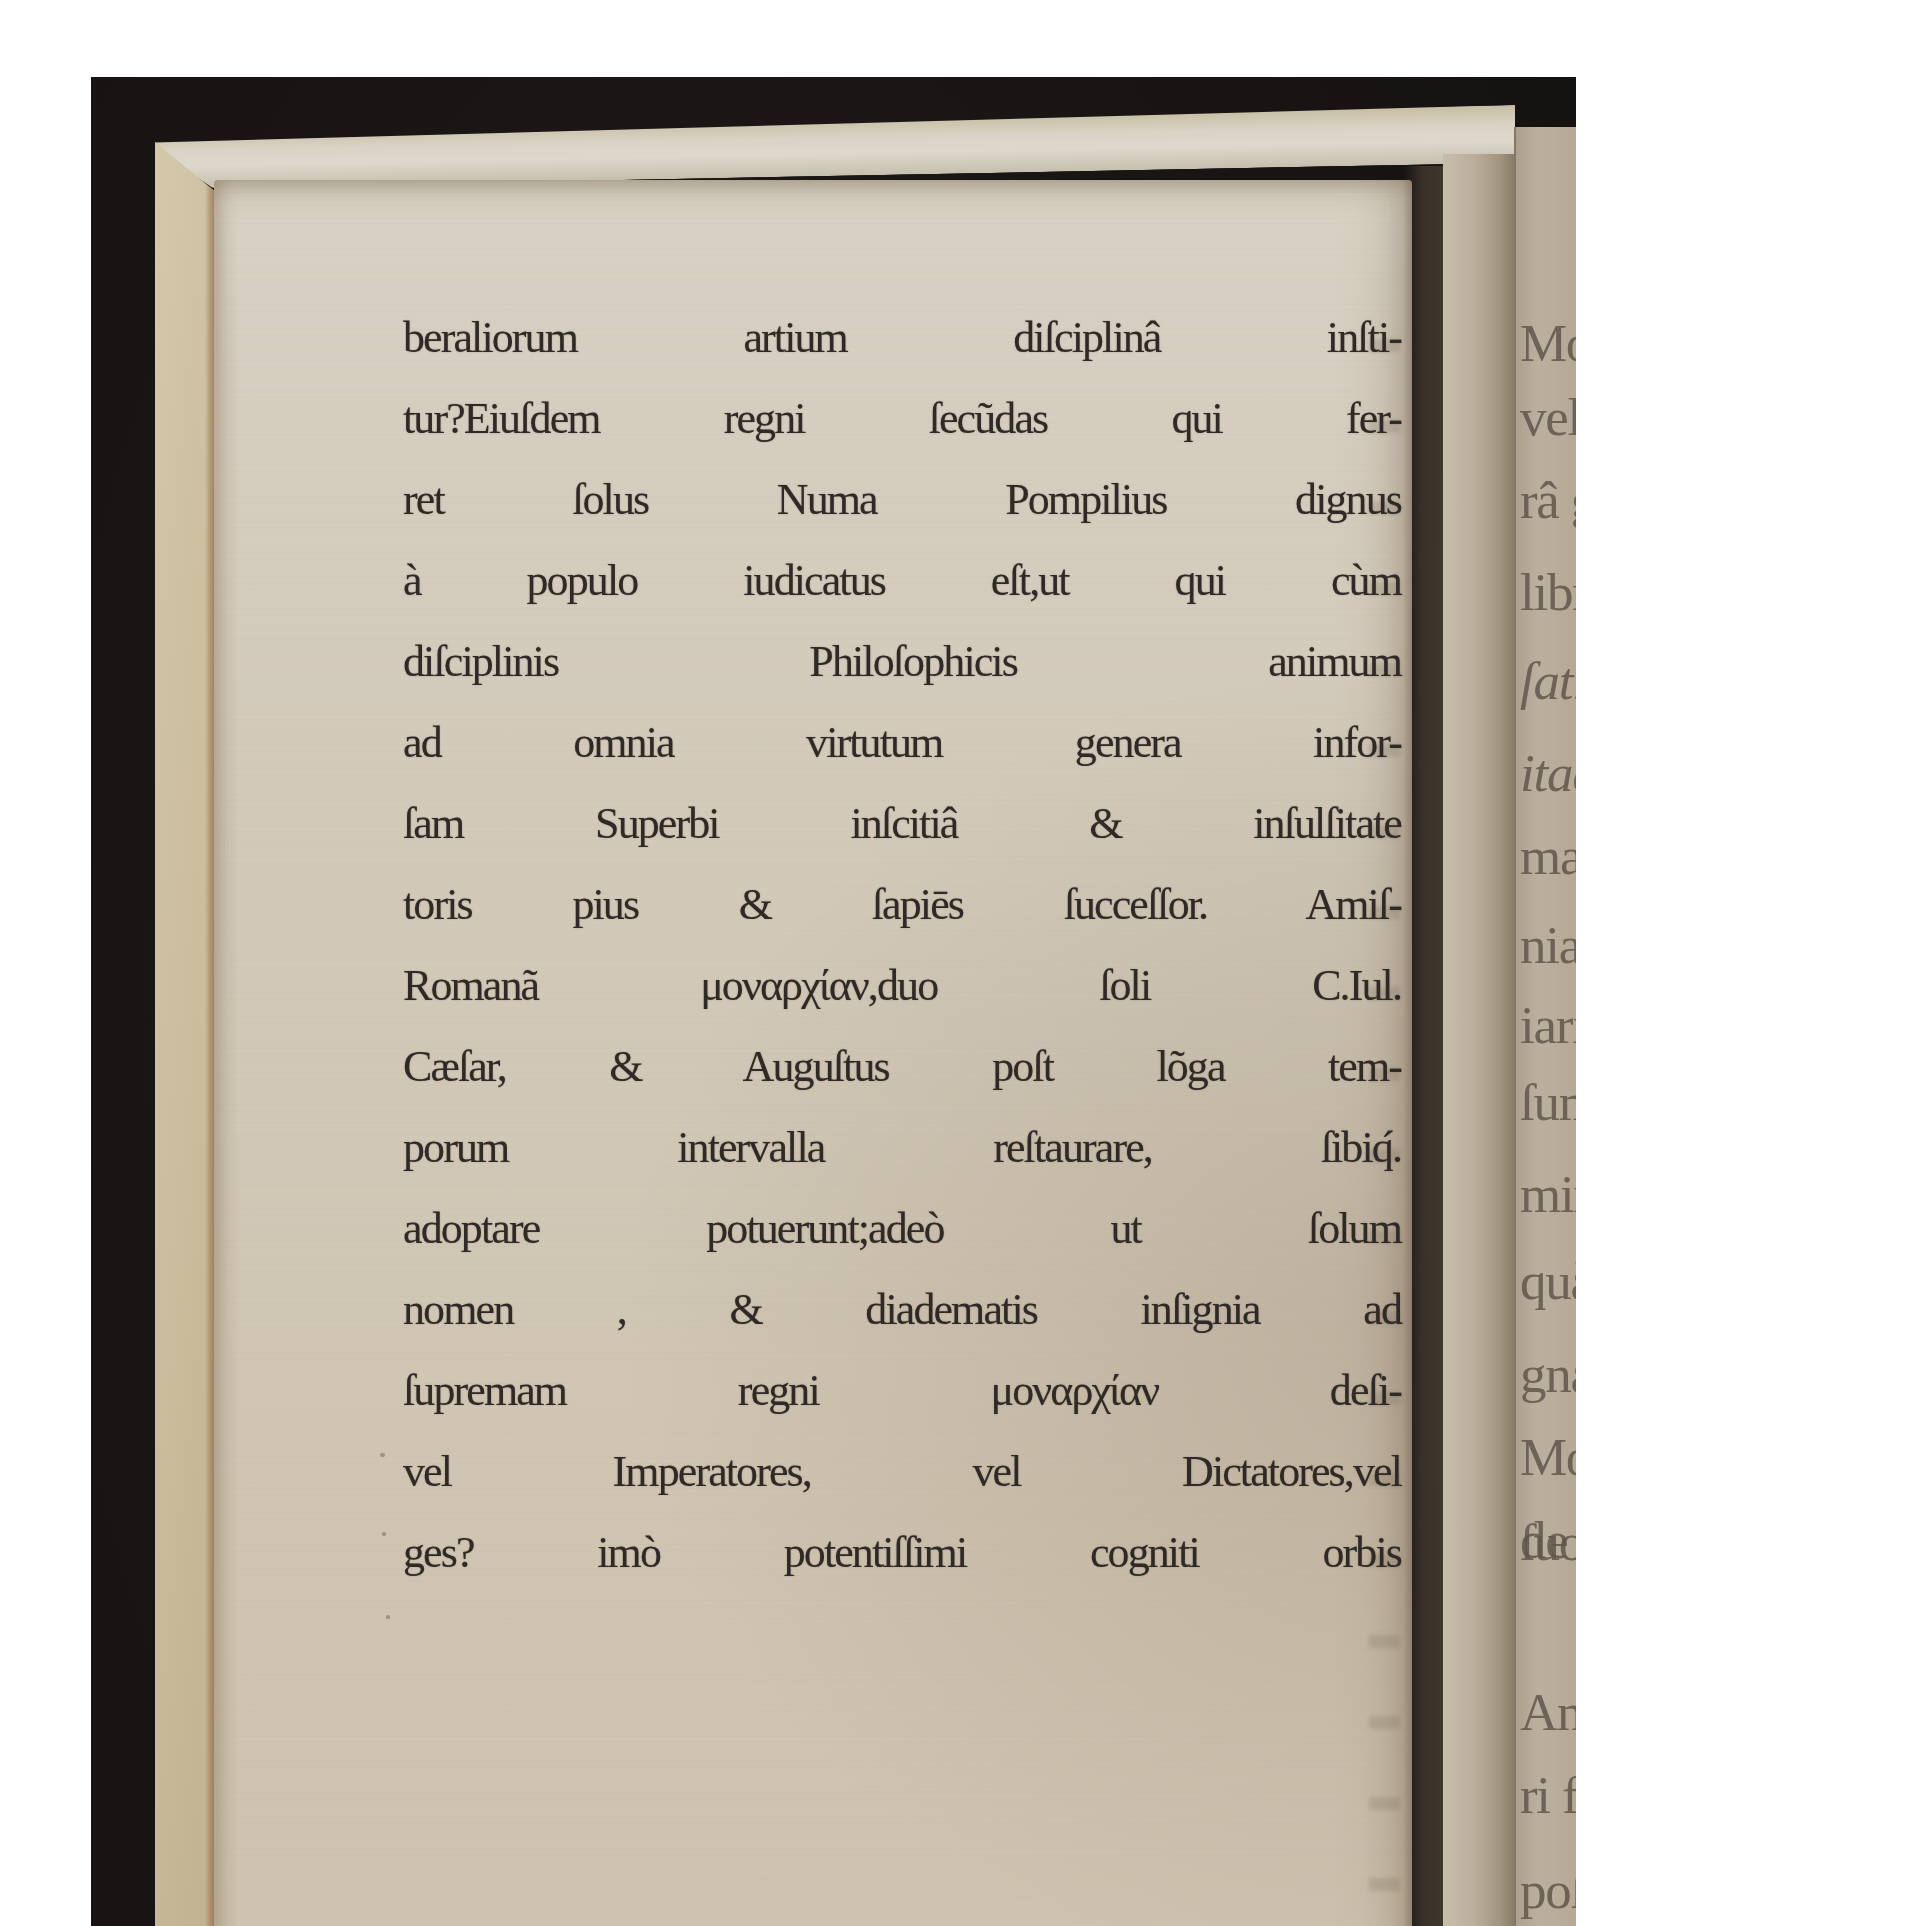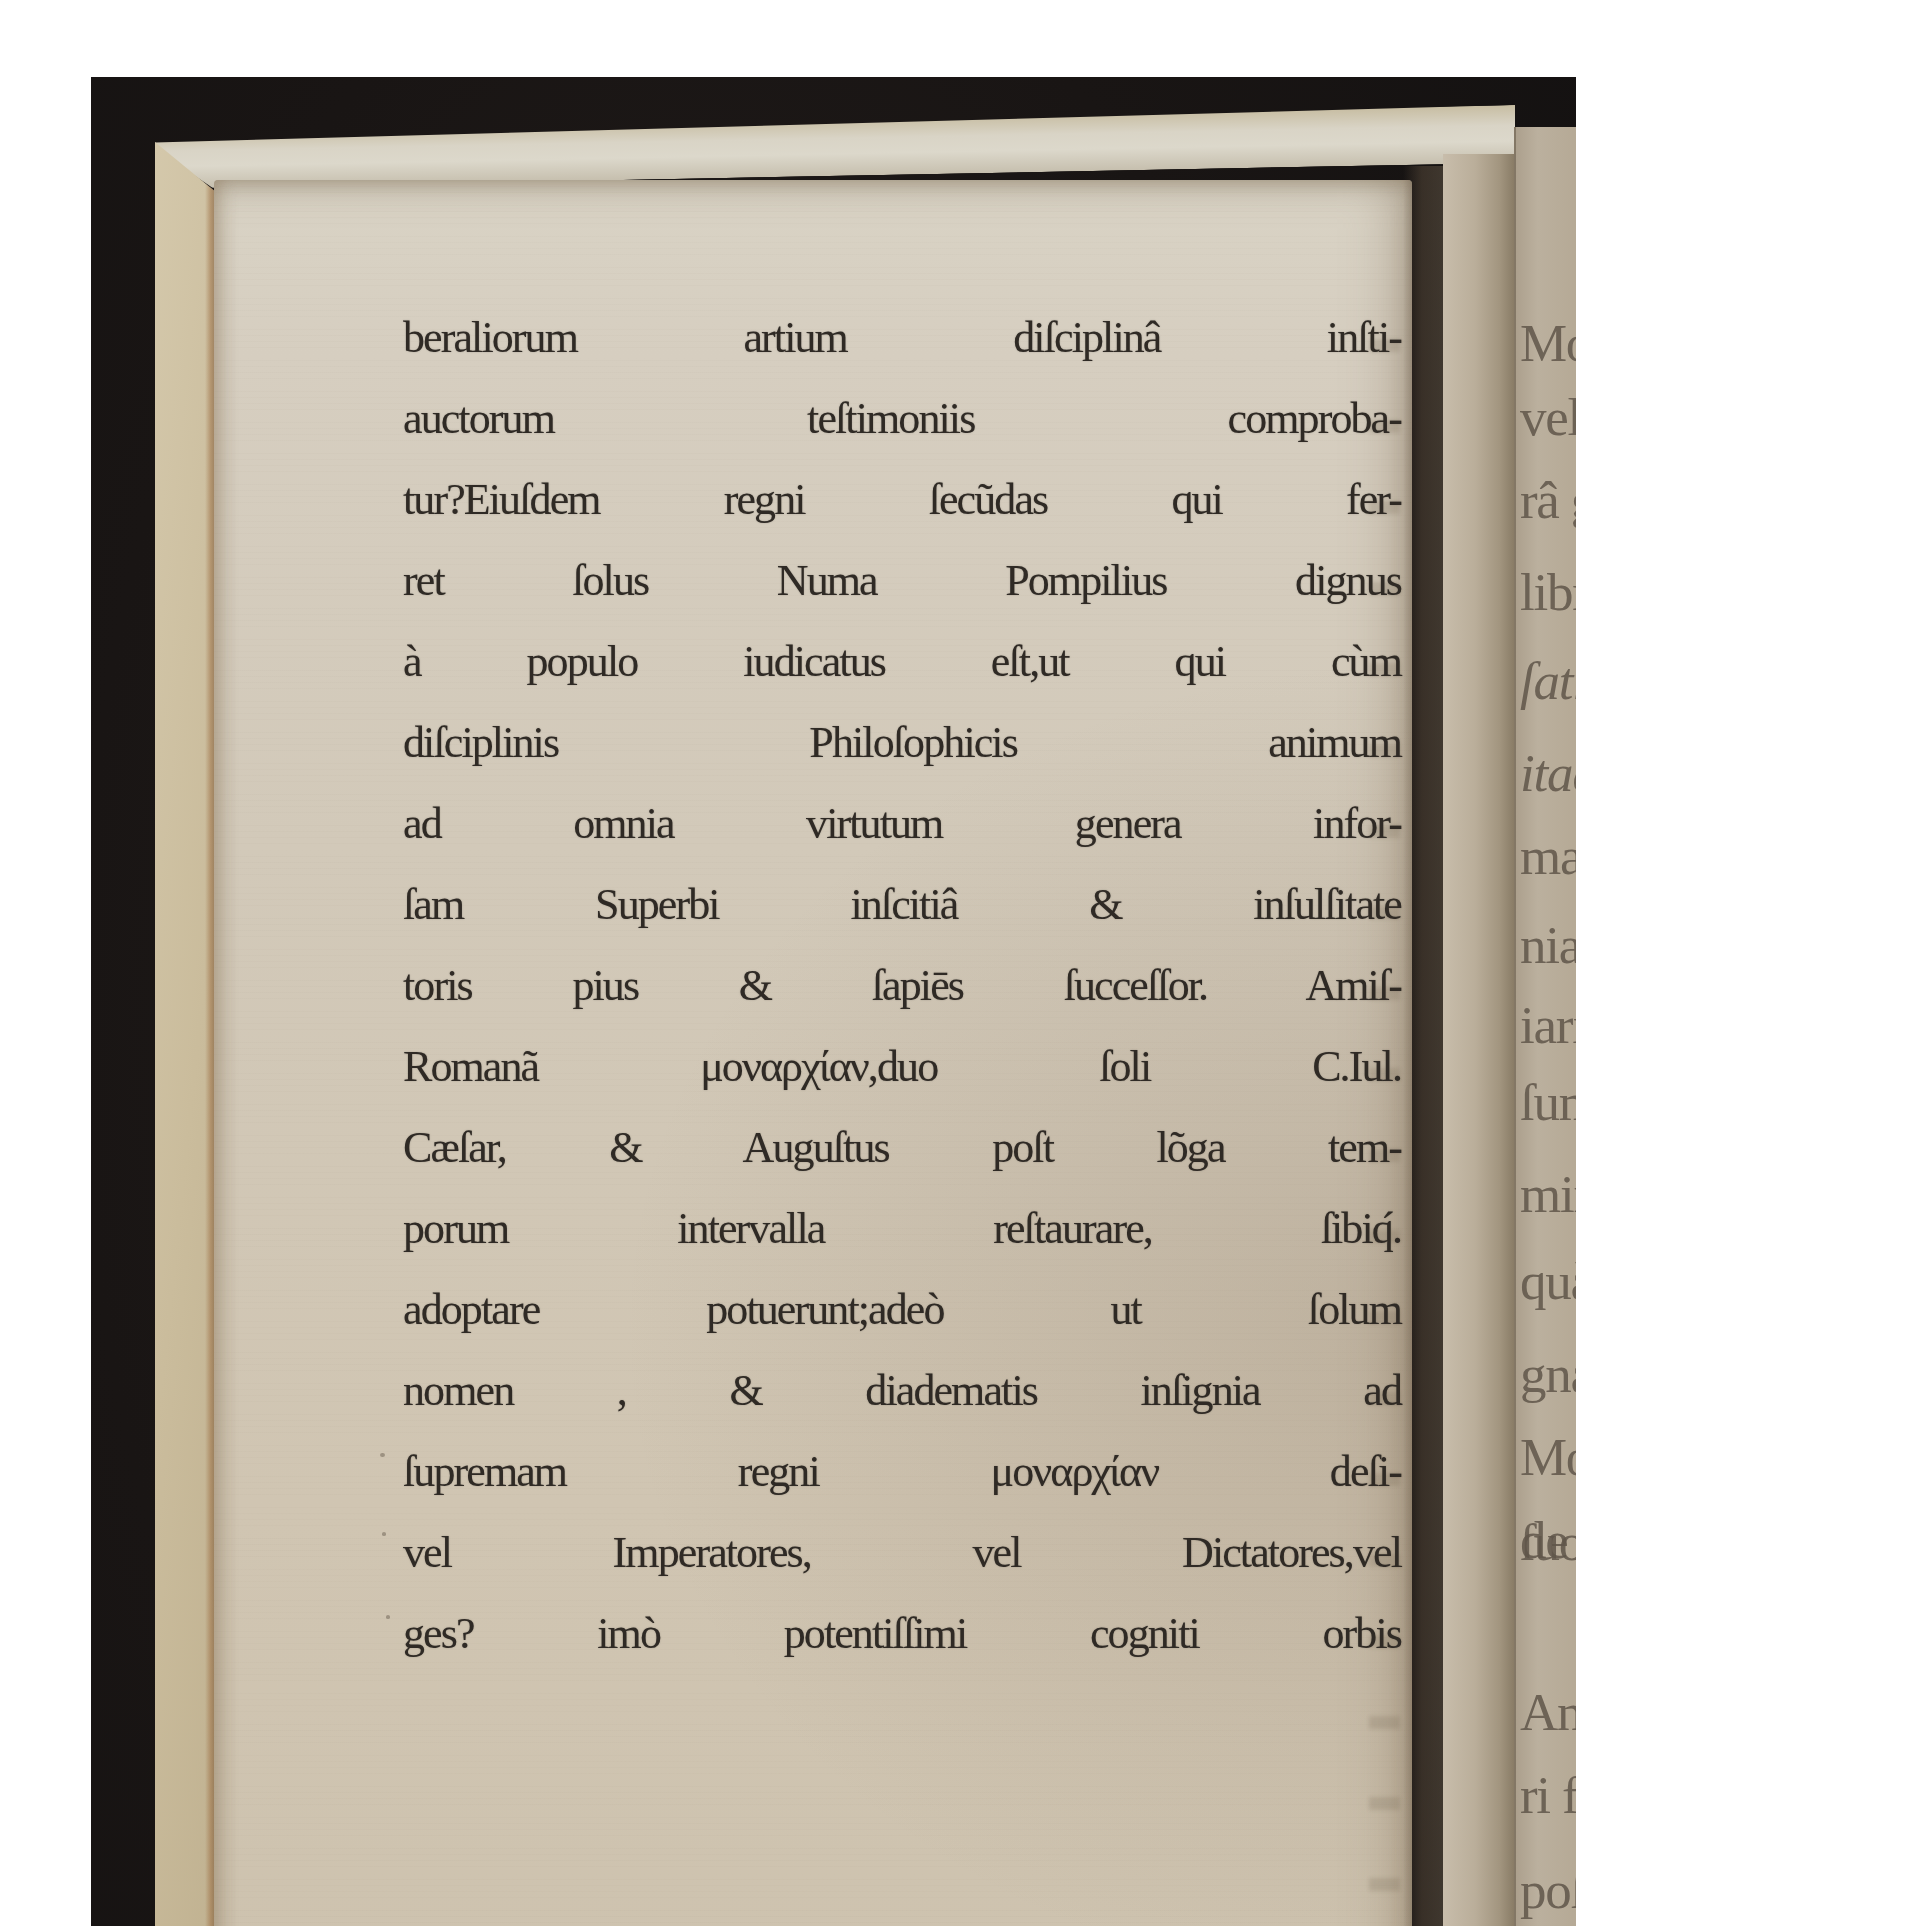--- a/index.html
+++ b/index.html
@@ -131,21 +131,20 @@
 
 </div>
 
 <div class="speck sp-gray" style="left:380px;top:1453px;width:4.6px;height:4.2px;"></div>
 <div class="speck sp-gray" style="left:382px;top:1532px;width:4.2px;height:3.9px;"></div>
 <div class="speck sp-gray" style="left:386px;top:1615px;width:4.2px;height:3.9px;"></div>
 <div class="ghost-col"></div>
 
 <div class="textblock">
     <div class="tline">beraliorum artium diſciplinâ inſti-</div>
-    <div class="tline">auctorum teſtimoniis comproba-</div>
     <div class="tline">tur?Eiuſdem regni ſecũdas qui fer-</div>
     <div class="tline">ret ſolus Numa Pompilius dignus</div>
     <div class="tline">à populo iudicatus eſt,ut qui cùm</div>
     <div class="tline">diſciplinis Philoſophicis animum</div>
     <div class="tline">ad omnia virtutum genera infor-</div>
     <div class="tline">ſam Superbi inſcitiâ &amp; inſulſitate</div>
     <div class="tline">toris pius &amp; ſapiēs ſucceſſor. Amiſ-</div>
     <div class="tline">Romanã μοναρχίαν,duo ſoli C.Iul.</div>
     <div class="tline">Cæſar, &amp; Auguſtus poſt lõga tem-</div>
     <div class="tline">porum intervalla reſtaurare, ſibiq́.</div>

